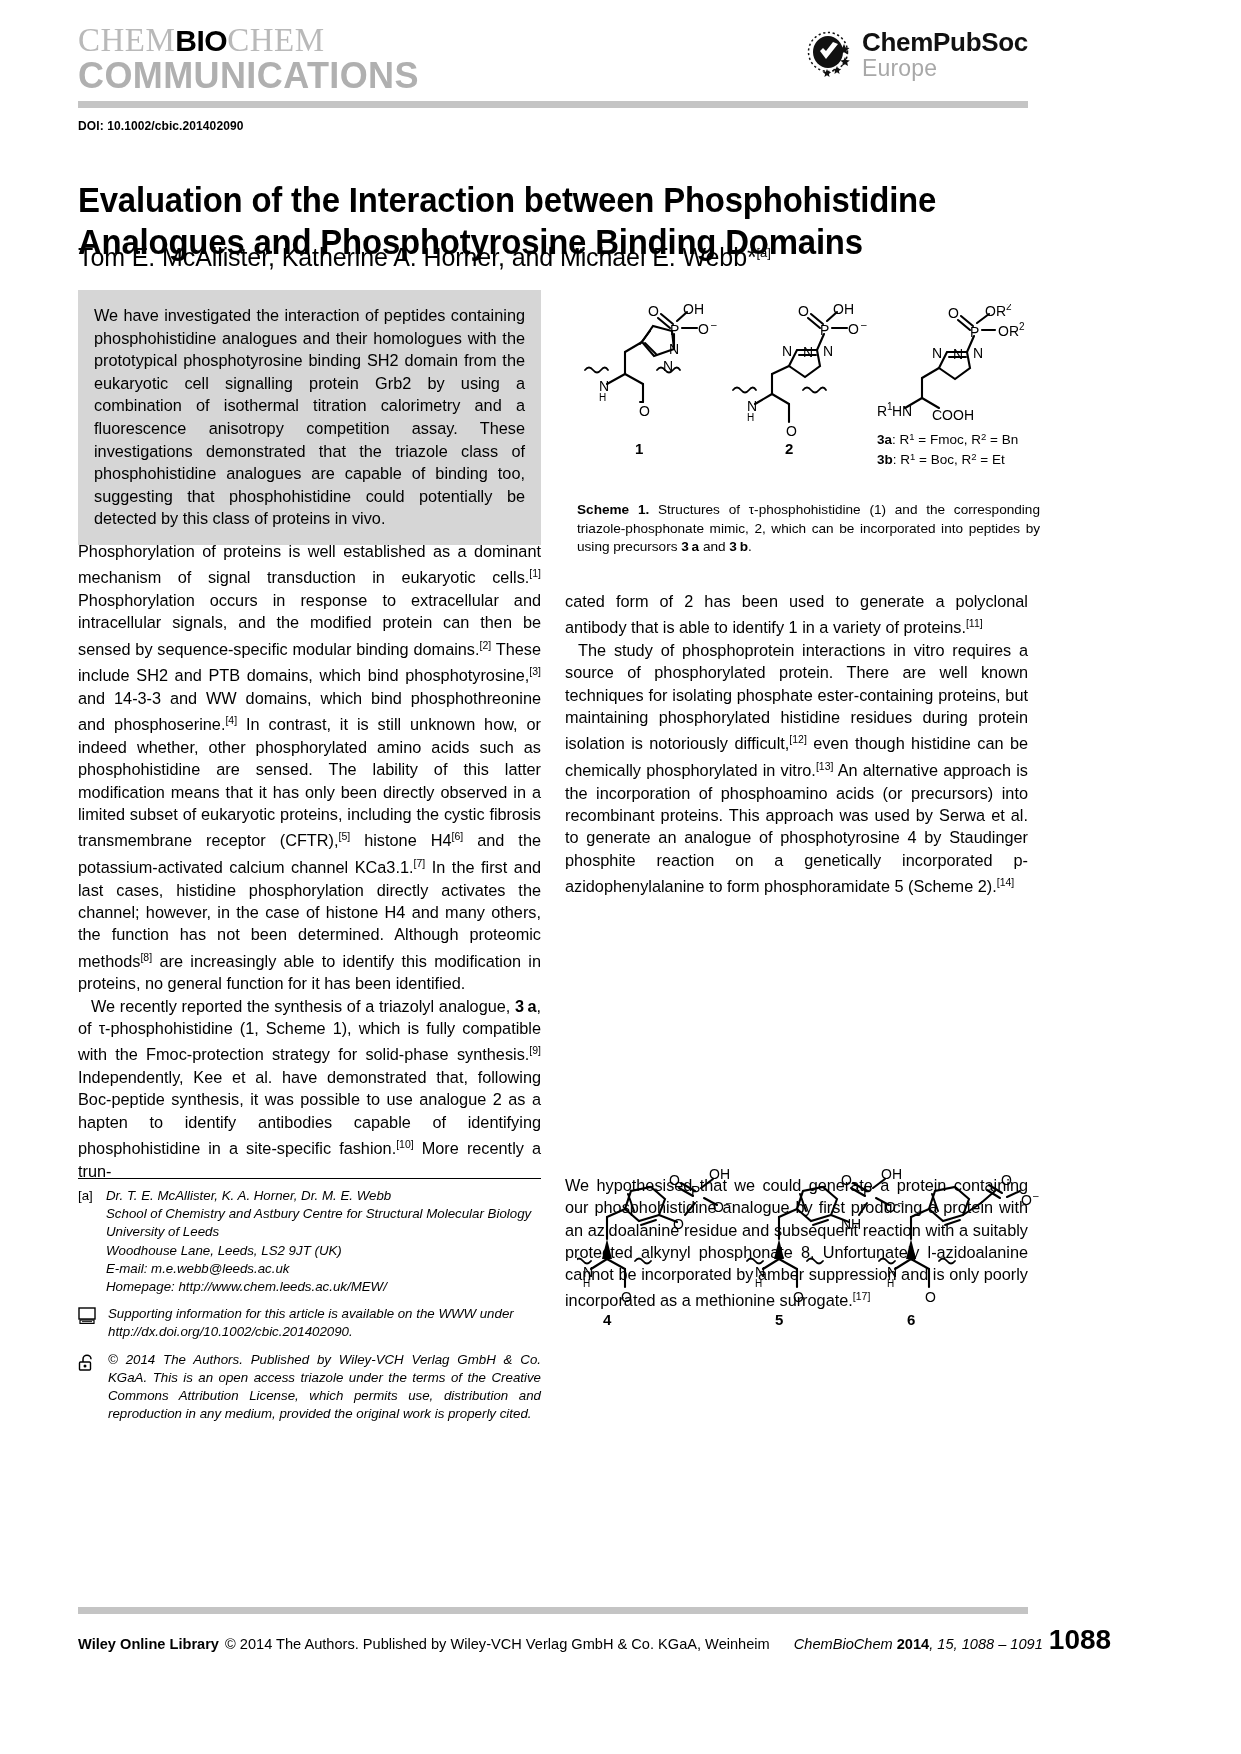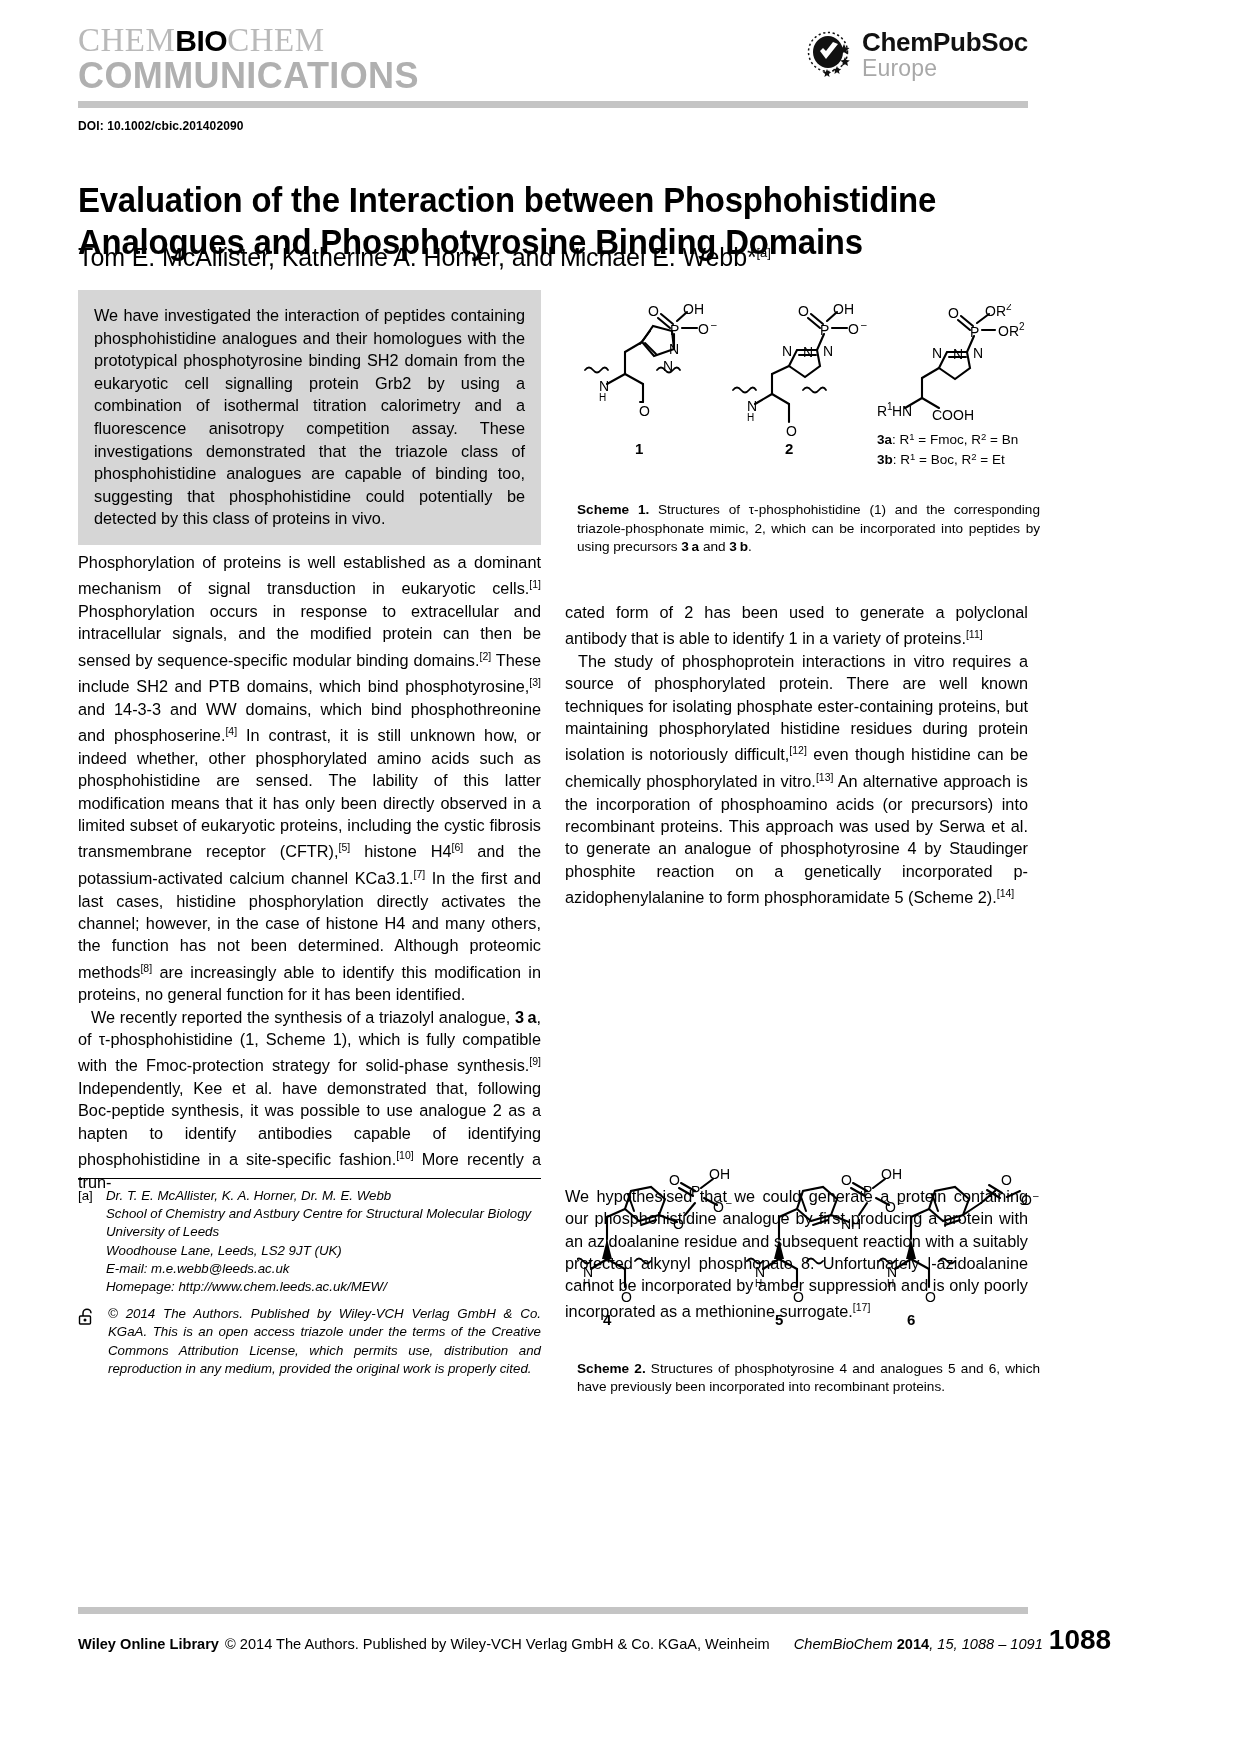--- a/index.html
+++ b/index.html
@@ -98,21 +98,20 @@
     font-size: 16.3px;
     line-height: 22.6px;
     text-align: justify;
     hyphens: manual;
   }
 
   .body-text {
     font-size: 16.3px;
     line-height: 22.3px;
     text-align: justify;
-    margin-top: 11px;
   }
   .body-text p { margin: 0; text-indent: 0; }
   .body-text p + p { text-indent: 13px; }
   .body-text sup, .caption sup { font-size: 10.5px; vertical-align: super; }
 
   
   .scheme-box { position: relative; }
   .caption {
     font-size: 13.6px;
     line-height: 18.6px;
@@ -391,21 +390,20 @@
         <text x="310" y="112">N</text>
           <text x="310" y="122" font-size="10">H</text>
         <text x="348" y="137">O</text>
       </g>
       <g fill="#000" font-size="15" font-weight="bold" font-family="Liberation Sans, sans-serif">
         <text x="26" y="160">4</text>
         <text x="198" y="160">5</text>
         <text x="330" y="160">6</text>
       </g>
     </svg>
-    <div class="caption" style="margin-top:6px;"><b>Scheme 2.</b><span> Structures of phosphotyrosine 4 and analogues 5 and 6, which have previously been incorporated into recombinant proteins.</span></div>
   </div>
 
   <div class="col-right body-text" style="top:1174px;">
     <p>We hypothesised that we could generate a protein containing our phosphohistidine analogue by first producing a protein with an azidoalanine residue and subsequent reaction with a suitably protected alkynyl phosphonate 8. Unfortunately l-azidoalanine cannot be incorporated by amber suppression and is only poorly incorporated as a methionine surrogate.<sup>[17]</sup></p>
   </div>
 
   <div class="col-left" style="top:1178px;">
     <div class="footnote-rule"></div>
     <div class="footnote">
 
@@ -414,20 +412,34 @@
         <div class="fn-body">
           <div>Dr. T. E. McAllister, K. A. Horner, Dr. M. E. Webb</div>
           <div>School of Chemistry and Astbury Centre for Structural Molecular Biology</div>
           <div>University of Leeds</div>
           <div>Woodhouse Lane, Leeds, LS2 9JT (UK)</div>
           <div>E-mail: m.e.webb@leeds.ac.uk</div>
           <div>Homepage: http://www.chem.leeds.ac.uk/MEW/</div>
         </div>
       </div>
 
+      <div class="fn-row" style="margin-top:9px;">
+        <div class="fn-icon">
+          <svg width="20" height="18" viewBox="0 0 20 18">
+            <rect x="1" y="1" width="16" height="11" fill="none" stroke="#000" stroke-width="1.4"></rect>
+            <rect x="3" y="3" width="12" height="7" fill="#fff" stroke="none"></rect>
+            <rect x="2" y="13" width="14" height="3.4" fill="none" stroke="#000" stroke-width="1.2"></rect>
+            <line x1="4" y1="14.6" x2="14" y2="14.6" stroke="#000" stroke-width="0.9"></line>
+          </svg>
+        </div>
+        <div class="fn-body">
+          <div>Supporting information for this article is available on the WWW under</div>
+          <div>http://dx.doi.org/10.1002/cbic.201402090.</div>
+        </div>
+      </div>
 
       <div class="fn-row" style="margin-top:9px;">
         <div class="fn-icon">
           <svg width="20" height="20" viewBox="0 0 20 20">
             <path d="M5 9 V6.2 a4 4 0 0 1 8 0" fill="none" stroke="#000" stroke-width="1.5"></path>
             <rect x="1.5" y="9" width="11" height="8" rx="1" fill="none" stroke="#000" stroke-width="1.4"></rect>
             <circle cx="7" cy="13" r="1.5" fill="#000"></circle>
           </svg>
         </div>
         <div class="fn-body" style="text-align:justify;">

